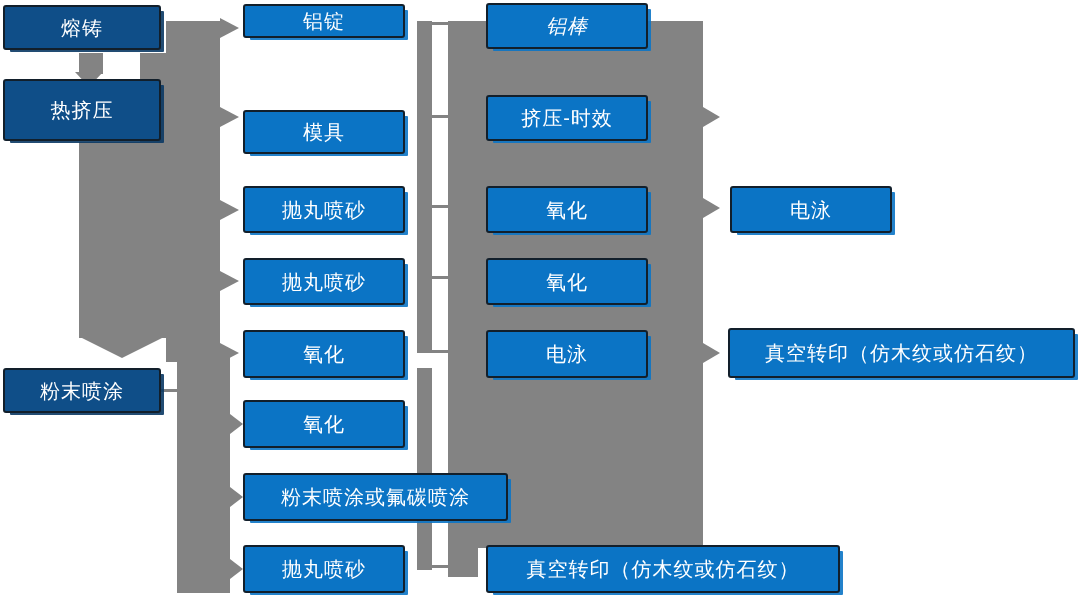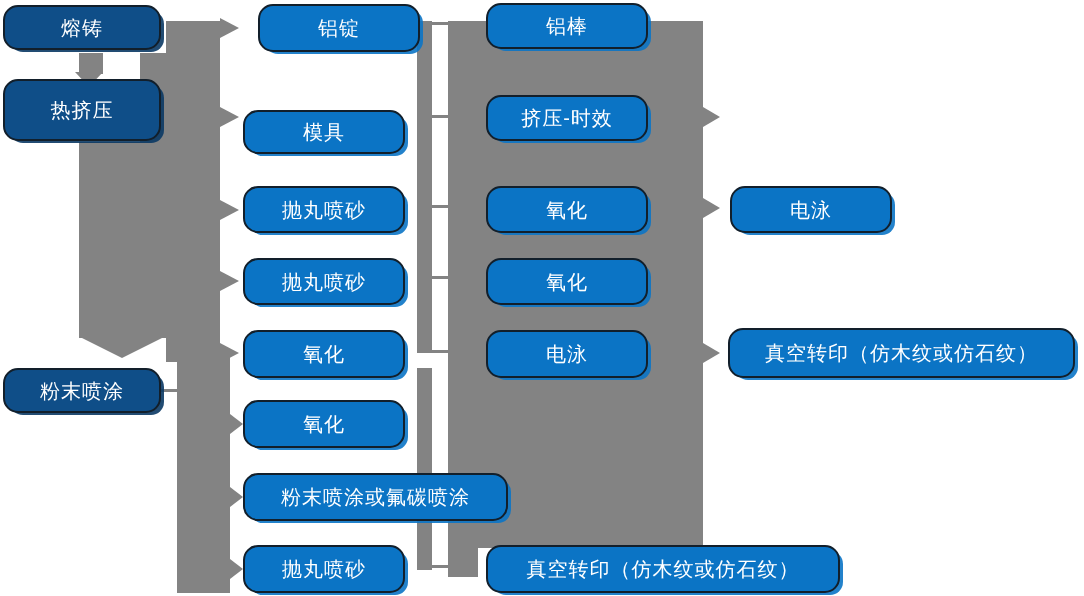--- a/index.html
+++ b/index.html
@@ -14,21 +14,21 @@
   #connector-layer .gray{fill:var(--gray,#838383);}
   #nodes-layer{position:absolute;left:0;top:0;width:100%;height:100%;z-index:2;}
   .node{
     position:absolute;
     display:flex;align-items:center;justify-content:center;
     color:var(--text,#ffffff);
     font-size:20px;
     letter-spacing:1px;
     text-align:center;
     border:2px solid var(--border,#121f2b);
-    border-radius:15px;
+    border-radius:3px;
     box-sizing:border-box;
     line-height:1.1;
     white-space:nowrap;
   }
   .node.light{
     background:var(--light,#0b74c5);
     box-shadow:5px 4px 0 -2px rgba(11,116,197,0.9);
   }
   .node.dark{
     background:var(--dark,#0f4e88);
@@ -75,29 +75,29 @@
 
     <polygon class="gray" points="703,107 703,127 720,117"></polygon>
     <polygon class="gray" points="703,198 703,218 720,208"></polygon>
     <polygon class="gray" points="703,343 703,363 720,353"></polygon>
   </svg>
 
   <div id="nodes-layer">
       <div class="node dark" style="left: 3px; top: 5px; width: 158px; height: 45px;">熔铸</div>
       <div class="node dark" style="left: 3px; top: 79px; width: 158px; height: 62px;">热挤压</div>
       <div class="node dark" style="left: 3px; top: 368px; width: 158px; height: 45px;">粉末喷涂</div>
-      <div class="node light" style="left: 243px; top: 4px; width: 162px; height: 48px; margin-left: 15px;">铝锭</div>
+      <div class="node light" style="left: 243px; top: 4px; width: 162px; height: 34px;">铝锭</div>
       <div class="node light" style="left: 243px; top: 110px; width: 162px; height: 44px;">模具</div>
       <div class="node light" style="left: 243px; top: 186px; width: 162px; height: 47px;">抛丸喷砂</div>
       <div class="node light" style="left: 243px; top: 258px; width: 162px; height: 47px;">抛丸喷砂</div>
       <div class="node light" style="left: 243px; top: 330px; width: 162px; height: 48px;">氧化</div>
       <div class="node light" style="left: 243px; top: 400px; width: 162px; height: 48px;">氧化</div>
       <div class="node light" style="left: 243px; top: 473px; width: 265px; height: 48px;">粉末喷涂或氟碳喷涂</div>
       <div class="node light" style="left: 243px; top: 545px; width: 162px; height: 48px;">抛丸喷砂</div>
-      <div class="node light" style="left: 486px; top: 3px; width: 162px; height: 46px;">铝棒</div>
+      <div class="node light" style="left: 486px; top: 3px; width: 162px; height: 46px; font-style: italic;">铝棒</div>
       <div class="node light" style="left: 486px; top: 95px; width: 162px; height: 46px;">挤压-时效</div>
       <div class="node light" style="left: 486px; top: 186px; width: 162px; height: 47px;">氧化</div>
       <div class="node light" style="left: 486px; top: 258px; width: 162px; height: 47px;">氧化</div>
       <div class="node light" style="left: 486px; top: 330px; width: 162px; height: 48px;">电泳</div>
       <div class="node light" style="left: 486px; top: 545px; width: 354px; height: 48px;">真空转印（仿木纹或仿石纹）</div>
       <div class="node light" style="left: 730px; top: 186px; width: 162px; height: 47px;">电泳</div>
       <div class="node light" style="left: 728px; top: 328px; width: 347px; height: 50px;">真空转印（仿木纹或仿石纹）</div>
     </div>
 </div>
 

